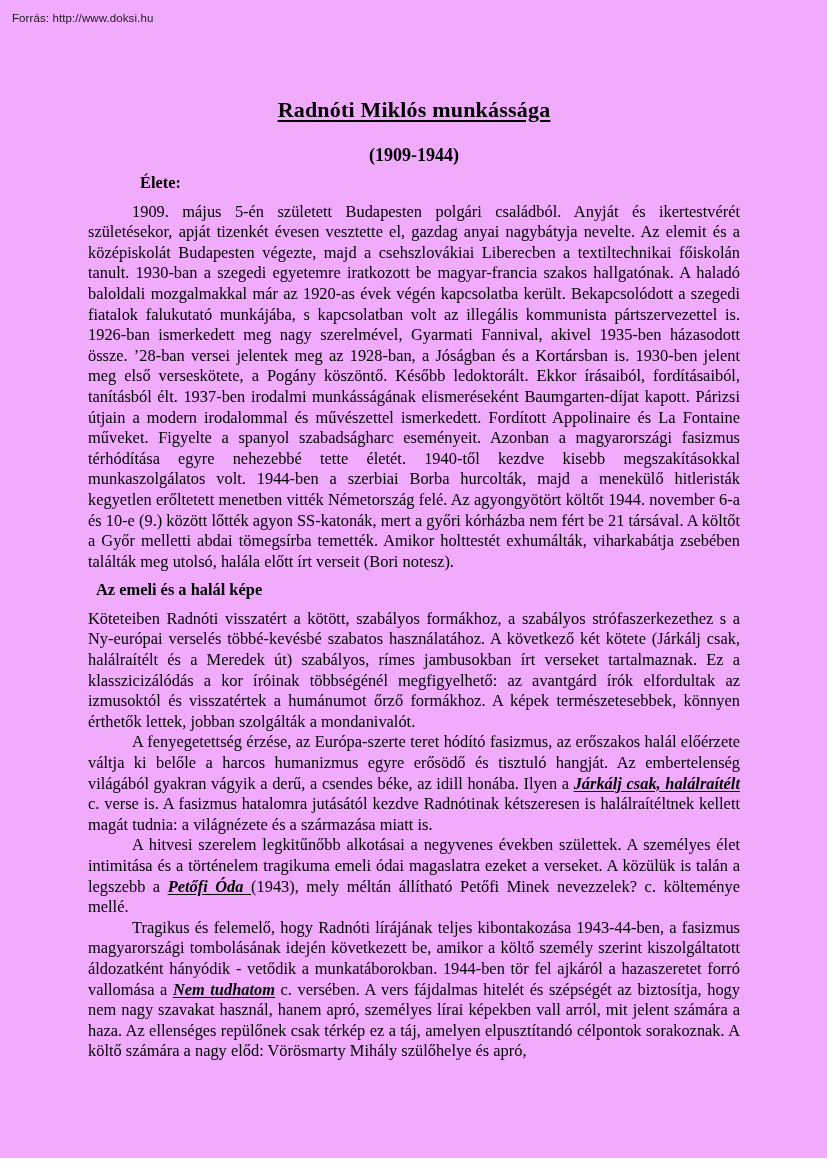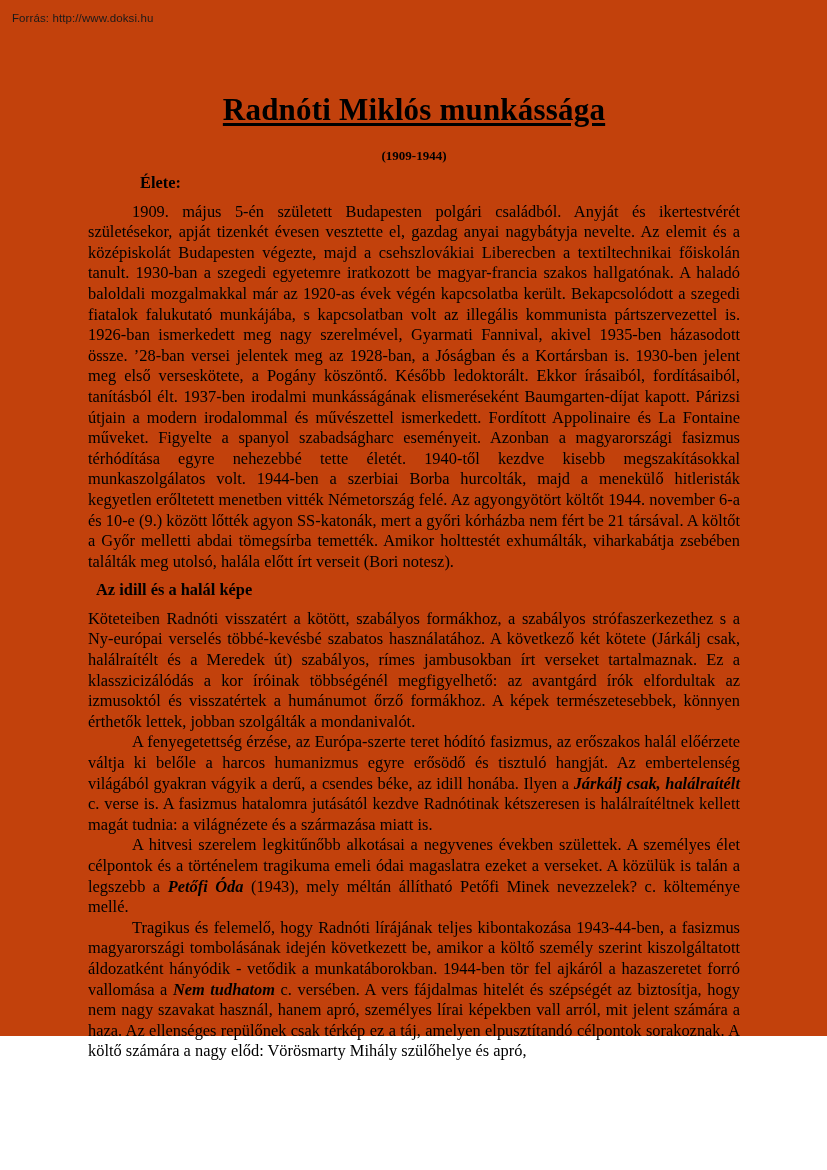--- a/index.html
+++ b/index.html
@@ -13,22 +13,22 @@
     height: 1170px;
     overflow: hidden;
     font-family: "Liberation Serif", "DejaVu Serif", serif;
     color: #000000;
     position: relative;
   }
 
   .page {
     position: relative;
     width: 827px;
-    height: 1036px;
-    background: #c2410c;
+    height: 1158px;
+    background: #f0abfc;
     box-sizing: border-box;
   }
 
   
   .source-header {
     position: absolute;
     left: 12px;
     top: 11px;
     font-family: "Liberation Sans", "DejaVu Sans", sans-serif;
     font-size: 11.5px;
@@ -42,34 +42,34 @@
   .content {
     position: absolute;
     left: 88px;
     top: 96px;
     width: 652px;
   }
 
   h1.doc-title {
     margin: 0;
     padding: 0;
-    font-size: 31px;
+    font-size: 22px;
     line-height: 28px;
     font-weight: bold;
     text-align: center;
     text-decoration: underline;
     text-underline-offset: 3px;
     letter-spacing: 0.2px;
   }
 
   .doc-subtitle {
     margin: 0;
     padding: 0;
     margin-top: 22px;
-    font-size: 13px;
+    font-size: 18px;
     line-height: 19px;
     font-weight: bold;
     text-align: center;
   }
 
   p.para {
     margin: 0;
     padding: 0;
     font-size: 16.4px;
     line-height: 20.6px;
@@ -99,20 +99,21 @@
     text-align: left;
   }
 
   h2.section-heading.indent {
     text-indent: 44px;
   }
 
   .work-title {
     font-weight: bold;
     font-style: italic;
+    text-decoration: underline;
     text-underline-offset: 2px;
   }
 </style>
 </head>
 <body>
 
 <div class="page">
 
   <div class="source-header">Forrás: http://www.doksi.hu</div>
 
@@ -120,24 +121,24 @@
 
     <h1 class="doc-title">Radnóti Miklós munkássága</h1>
 
     <div class="doc-subtitle">(1909-1944)</div>
 
 
     <h2 class="section-heading indent gap-section">Élete:</h2>
 
     <p class="para indent">1909. május 5-én született Budapesten polgári családból. Anyját és ikertestvérét születésekor, apját tizenkét évesen vesztette el, gazdag anyai nagybátyja nevelte. Az elemit és a középiskolát Budapesten végezte, majd a csehszlovákiai Liberecben a textiltechnikai főiskolán tanult. 1930-ban a szegedi egyetemre iratkozott be magyar-francia szakos hallgatónak. A haladó baloldali mozgalmakkal már az 1920-as évek végén kapcsolatba került. Bekapcsolódott a szegedi fiatalok falukutató munkájába, s kapcsolatban volt az illegális kommunista pártszervezettel is. 1926-ban ismerkedett meg nagy szerelmével, Gyarmati Fannival, akivel 1935-ben házasodott össze. ’28-ban versei jelentek meg az 1928-ban, a Jóságban és a Kortársban is. 1930-ben jelent meg első verseskötete, a Pogány köszöntő. Később ledoktorált. Ekkor írásaiból, fordításaiból, tanításból élt. 1937-ben irodalmi munkásságának elismeréseként Baumgarten-díjat kapott. Párizsi útjain a modern irodalommal és művészettel ismerkedett. Fordított Appolinaire és La Fontaine műveket. Figyelte a spanyol szabadságharc eseményeit. Azonban a magyarországi fasizmus térhódítása egyre nehezebbé tette életét. 1940-től kezdve kisebb megszakításokkal munkaszolgálatos volt. 1944-ben a szerbiai Borba hurcolták, majd a menekülő hitleristák kegyetlen erőltetett menetben vitték Németország felé. Az agyongyötört költőt 1944. november 6-a és 10-e (9.) között lőtték agyon SS-katonák, mert a győri kórházba nem fért be 21 társával. A költőt a Győr melletti abdai tömegsírba temették. Amikor holttestét exhumálták, viharkabátja zsebében találták meg utolsó, halála előtt írt verseit (Bori notesz).</p>
 
-    <h2 class="section-heading gap-section">Az idill és a halál képe</h2>
+    <h2 class="section-heading gap-section">Az emeli és a halál képe</h2>
 
     <p class="para">Köteteiben Radnóti visszatért a kötött, szabályos formákhoz, a szabályos strófaszerkezethez s a Ny-európai verselés többé-kevésbé szabatos használatához. A következő két kötete (Járkálj csak, halálraítélt és a Meredek út) szabályos, rímes jambusokban írt verseket tartalmaznak. Ez a klasszicizálódás a kor íróinak többségénél megfigyelhető: az avantgárd írók elfordultak az izmusoktól és visszatértek a humánumot őrző formákhoz. A képek természetesebbek, könnyen érthetők lettek, jobban szolgálták a mondanivalót.</p>
 
     <p class="para indent"><span>A fenyegetettség érzése, az Európa-szerte teret hódító fasizmus, az erőszakos halál előérzete váltja ki belőle a harcos humanizmus egyre erősödő és tisztuló hangját. Az embertelenség világából gyakran vágyik a derű, a csendes béke, az idill honába. Ilyen a </span><span class="work-title">Járkálj csak, halálraítélt</span><span> c. verse is. A fasizmus hatalomra jutásától kezdve Radnótinak kétszeresen is halálraítéltnek kellett magát tudnia: a világnézete és a származása miatt is.</span></p>
 
-    <p class="para indent"><span>A hitvesi szerelem legkitűnőbb alkotásai a negyvenes években születtek. A személyes élet célpontok és a történelem tragikuma emeli ódai magaslatra ezeket a verseket. A közülük is talán a legszebb a </span><span class="work-title">Petőfi Óda </span><span>(1943), mely méltán állítható Petőfi Minek nevezzelek? c. költeménye mellé.</span></p>
+    <p class="para indent"><span>A hitvesi szerelem legkitűnőbb alkotásai a negyvenes években születtek. A személyes élet intimitása és a történelem tragikuma emeli ódai magaslatra ezeket a verseket. A közülük is talán a legszebb a </span><span class="work-title">Petőfi Óda </span><span>(1943), mely méltán állítható Petőfi Minek nevezzelek? c. költeménye mellé.</span></p>
 
     <p class="para indent"><span>Tragikus és felemelő, hogy Radnóti lírájának teljes kibontakozása 1943-44-ben, a fasizmus magyarországi tombolásának idején következett be, amikor a költő személy szerint kiszolgáltatott áldozatként hányódik - vetődik a munkatáborokban. 1944-ben tör fel ajkáról a hazaszeretet forró vallomása a </span><span class="work-title">Nem tudhatom</span><span> c. versében. A vers fájdalmas hitelét és szépségét az biztosítja, hogy nem nagy szavakat használ, hanem apró, személyes lírai képekben vall arról, mit jelent számára a haza. Az ellenséges repülőnek csak térkép ez a táj, amelyen elpusztítandó célpontok sorakoznak. A költő számára a nagy előd: Vörösmarty Mihály szülőhelye és apró,</span></p>
 
   </div>
 </div>
 
 </body></html>

